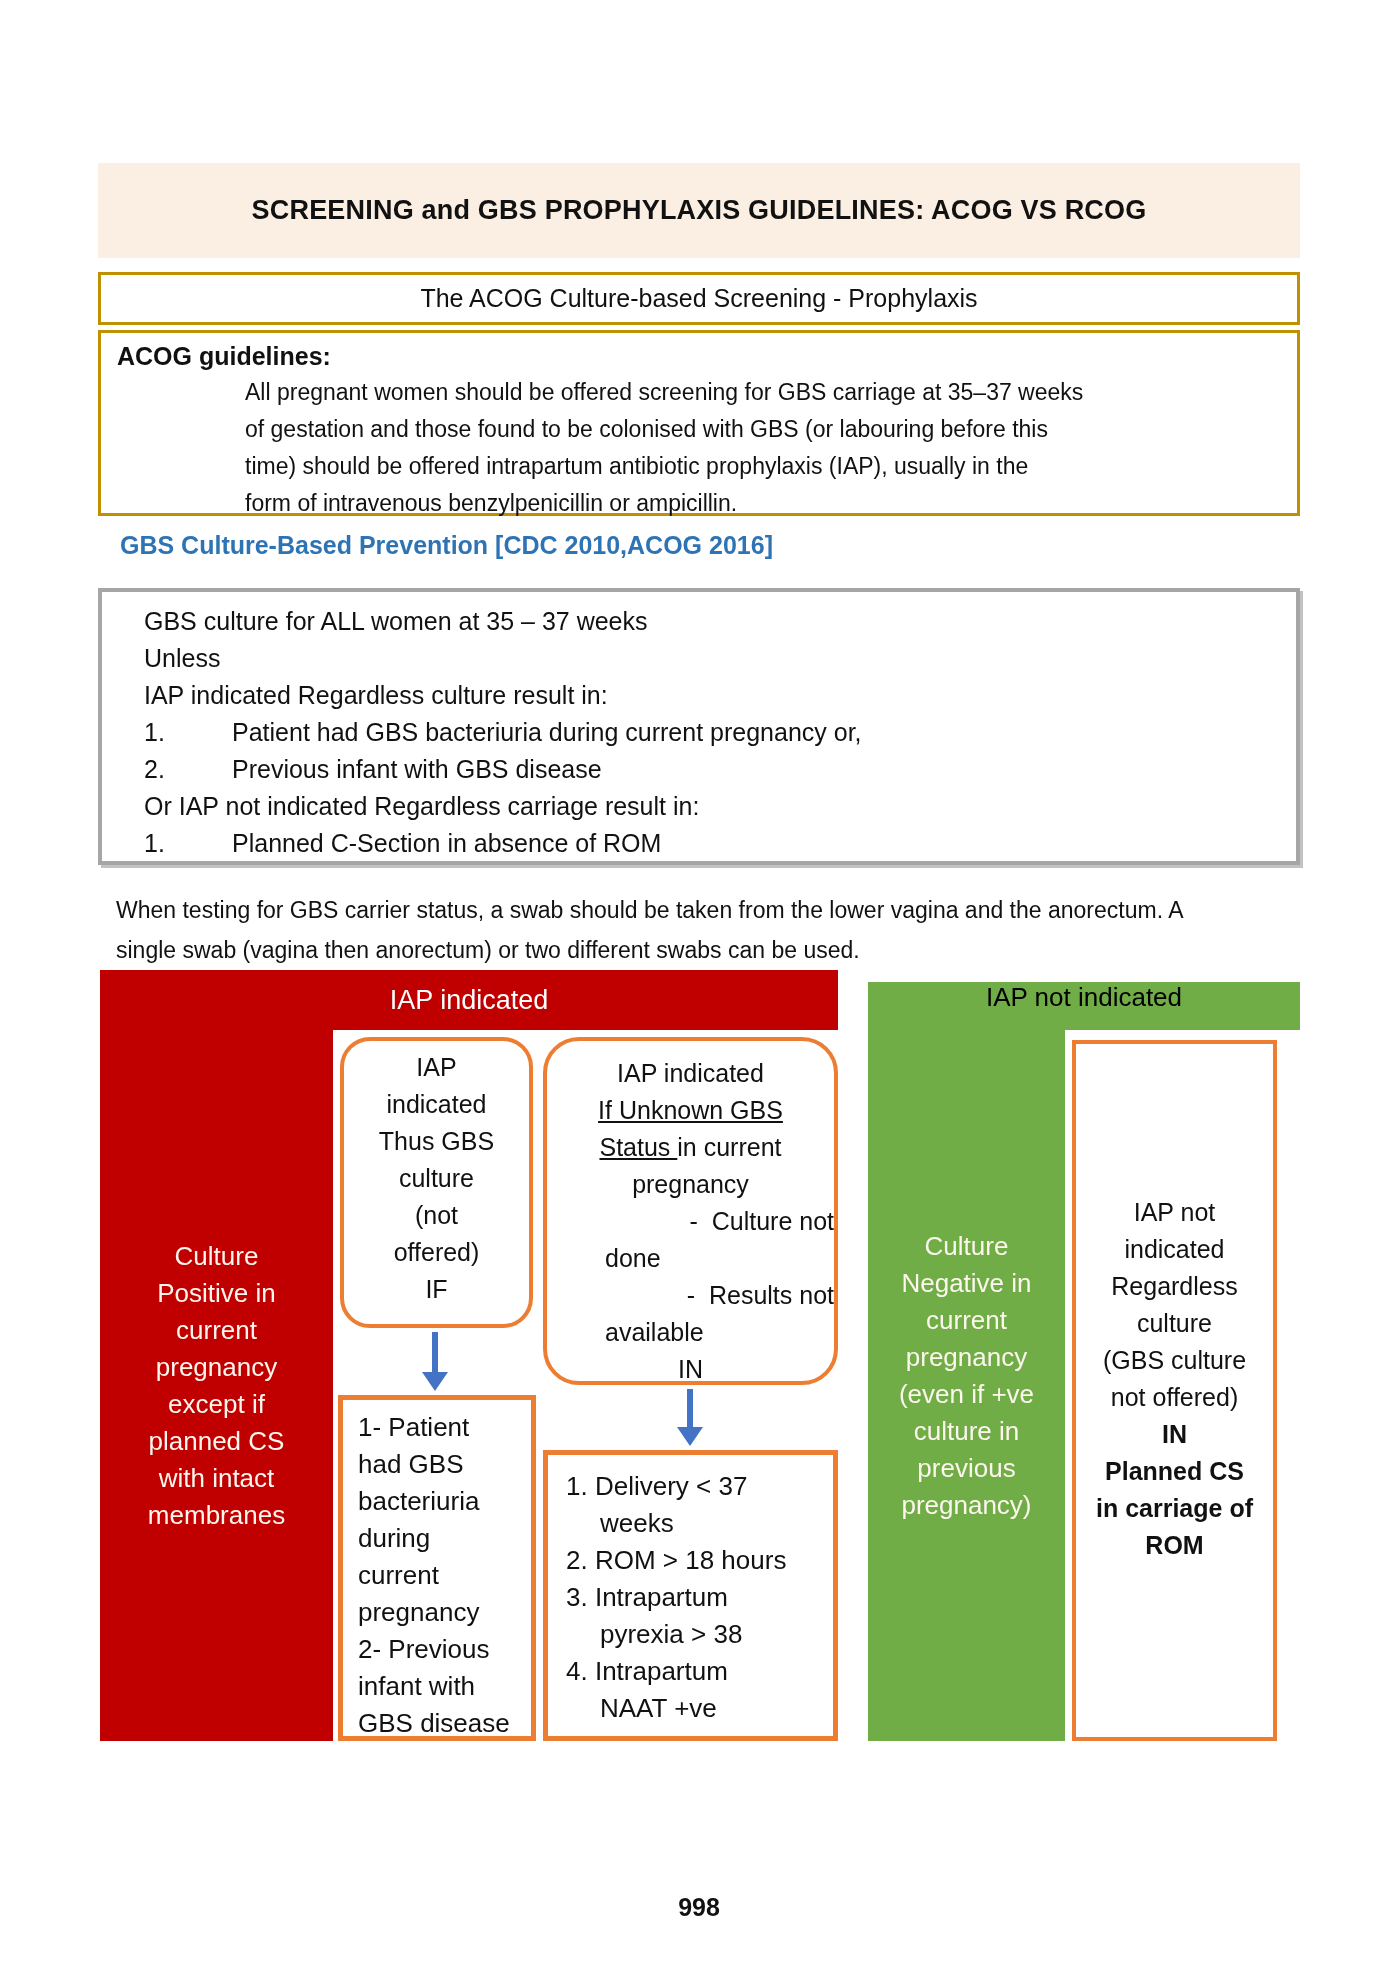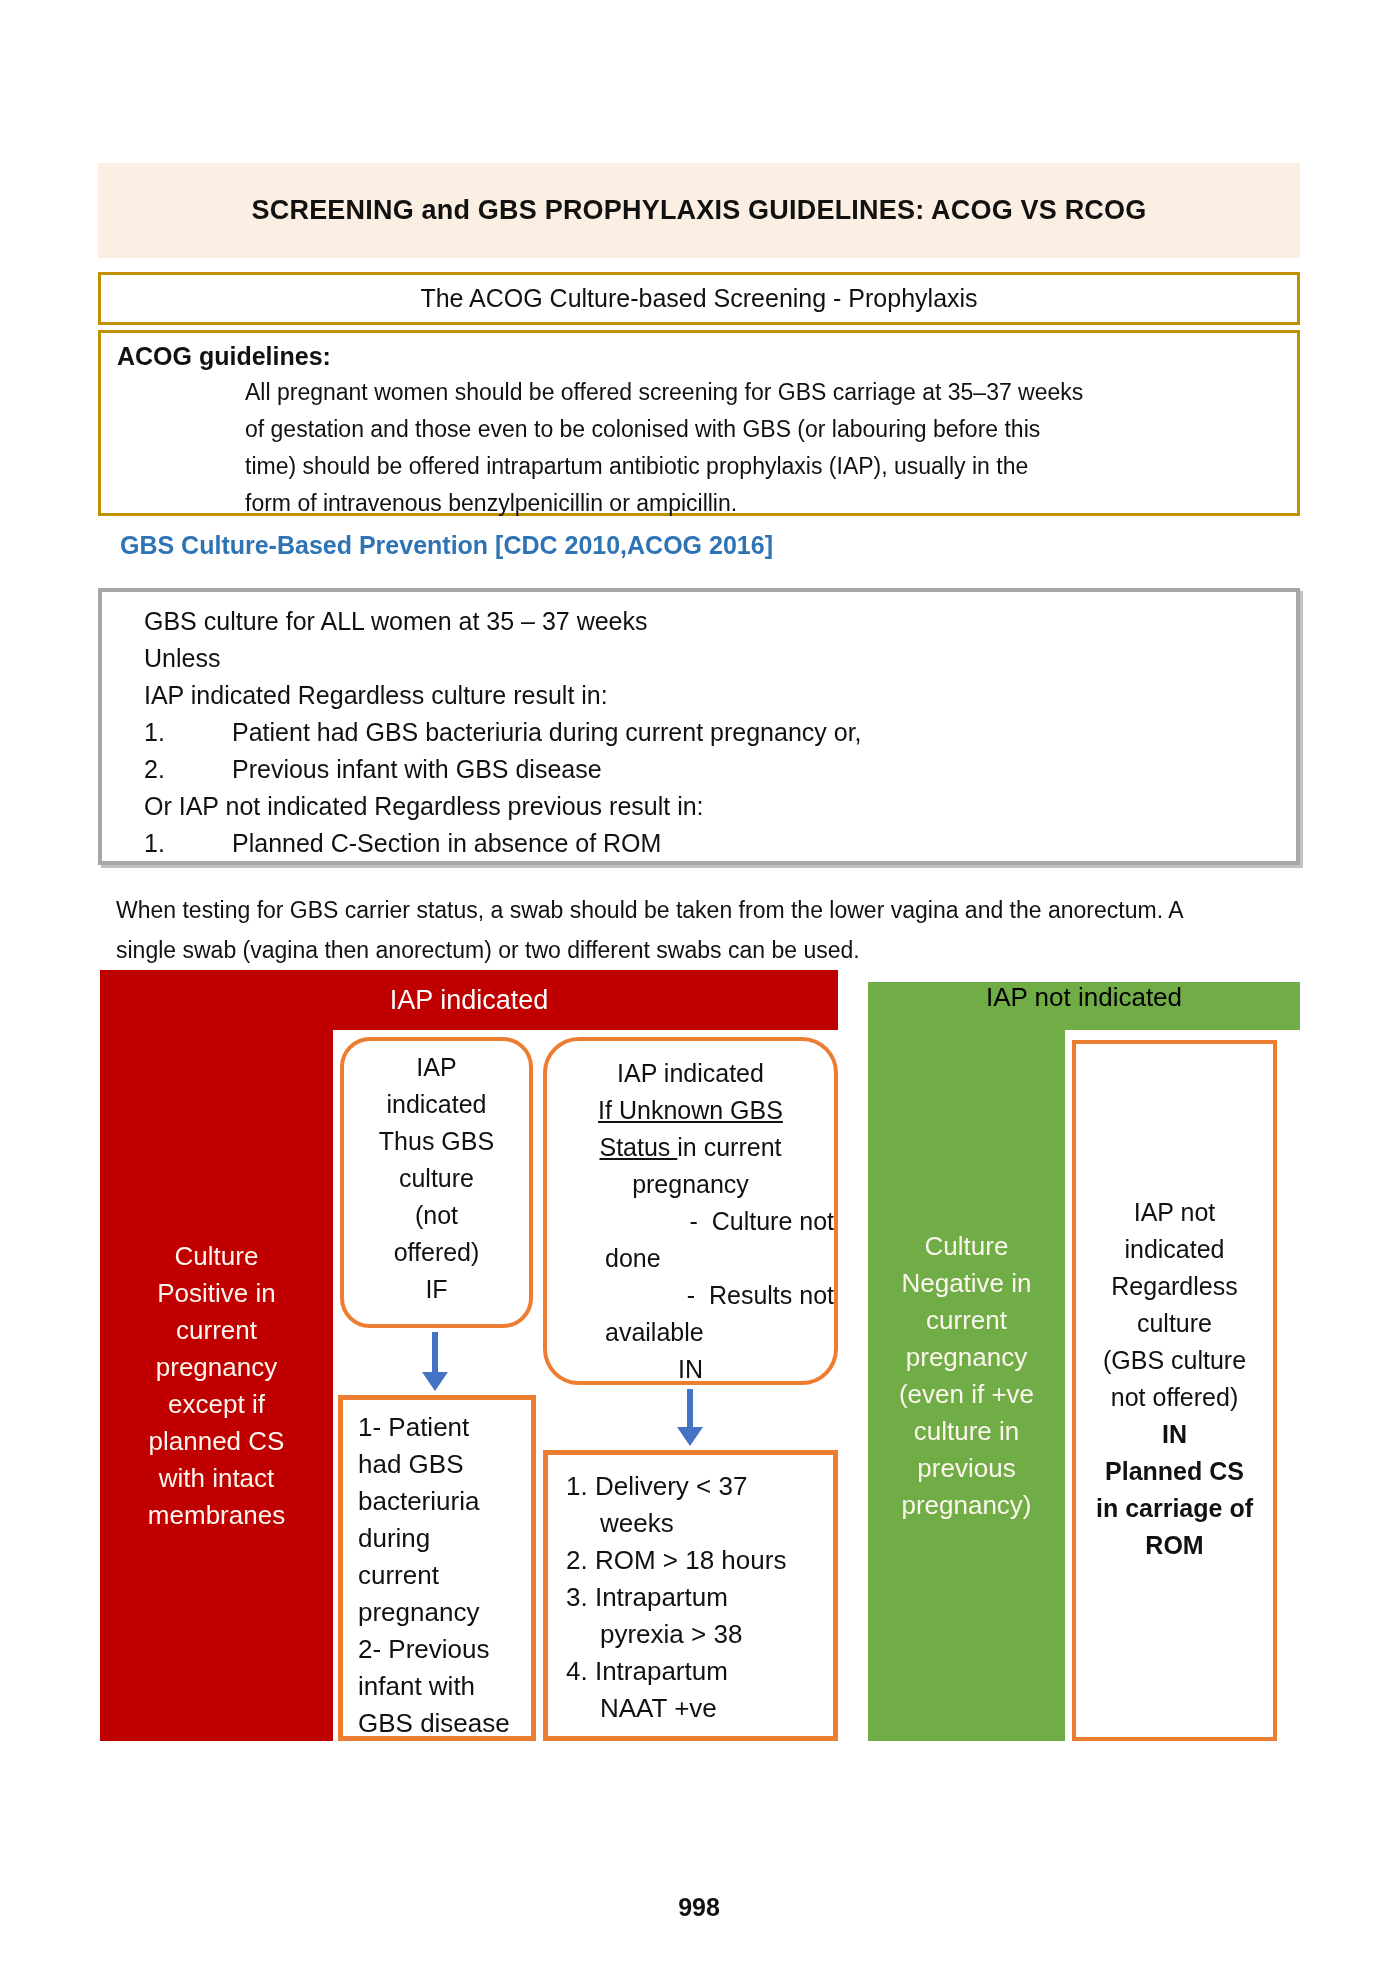--- a/index.html
+++ b/index.html
@@ -84,35 +84,35 @@
   </div>
 
   <div class="gold-box header-box">
     <span>The ACOG Culture-based Screening - Prophylaxis</span>
   </div>
 
   <div class="gold-box guidelines-box">
     <div class="guidelines-label">ACOG guidelines:</div>
     <div class="guidelines-text">
         <div class="ln ">All pregnant women should be offered screening for GBS carriage at 35–37 weeks</div>
-        <div class="ln ">of gestation and those even to be colonised with GBS (or labouring before this</div>
+        <div class="ln ">of gestation and those found to be colonised with GBS (or labouring before this</div>
         <div class="ln ">time) should be offered intrapartum antibiotic prophylaxis (IAP), usually in the</div>
         <div class="ln ">form of intravenous benzylpenicillin or ampicillin.</div>
       </div>
   </div>
 
   <div class="blue-heading">GBS Culture-Based Prevention [CDC 2010,ACOG 2016]</div>
 
   <div class="gray-box">
       <div class="ln ">GBS culture for ALL women at 35 – 37 weeks</div>
       <div class="ln ">Unless</div>
       <div class="ln ">IAP indicated Regardless culture result in:</div>
       <div class="ln "><span class="m">1.</span>Patient had GBS bacteriuria during current pregnancy or,</div>
       <div class="ln "><span class="m">2.</span>Previous infant with GBS disease</div>
-      <div class="ln ">Or IAP not indicated Regardless previous result in:</div>
+      <div class="ln ">Or IAP not indicated Regardless carriage result in:</div>
       <div class="ln "><span class="m">1.</span>Planned C-Section in absence of ROM</div>
     </div>
 
   <div class="swab-note">
       <div class="ln ">When testing for GBS carrier status, a swab should be taken from the lower vagina and the anorectum. A</div>
       <div class="ln ">single swab (vagina then anorectum) or two different swabs can be used.</div>
     </div>
 
   <div class="flowchart">
 

